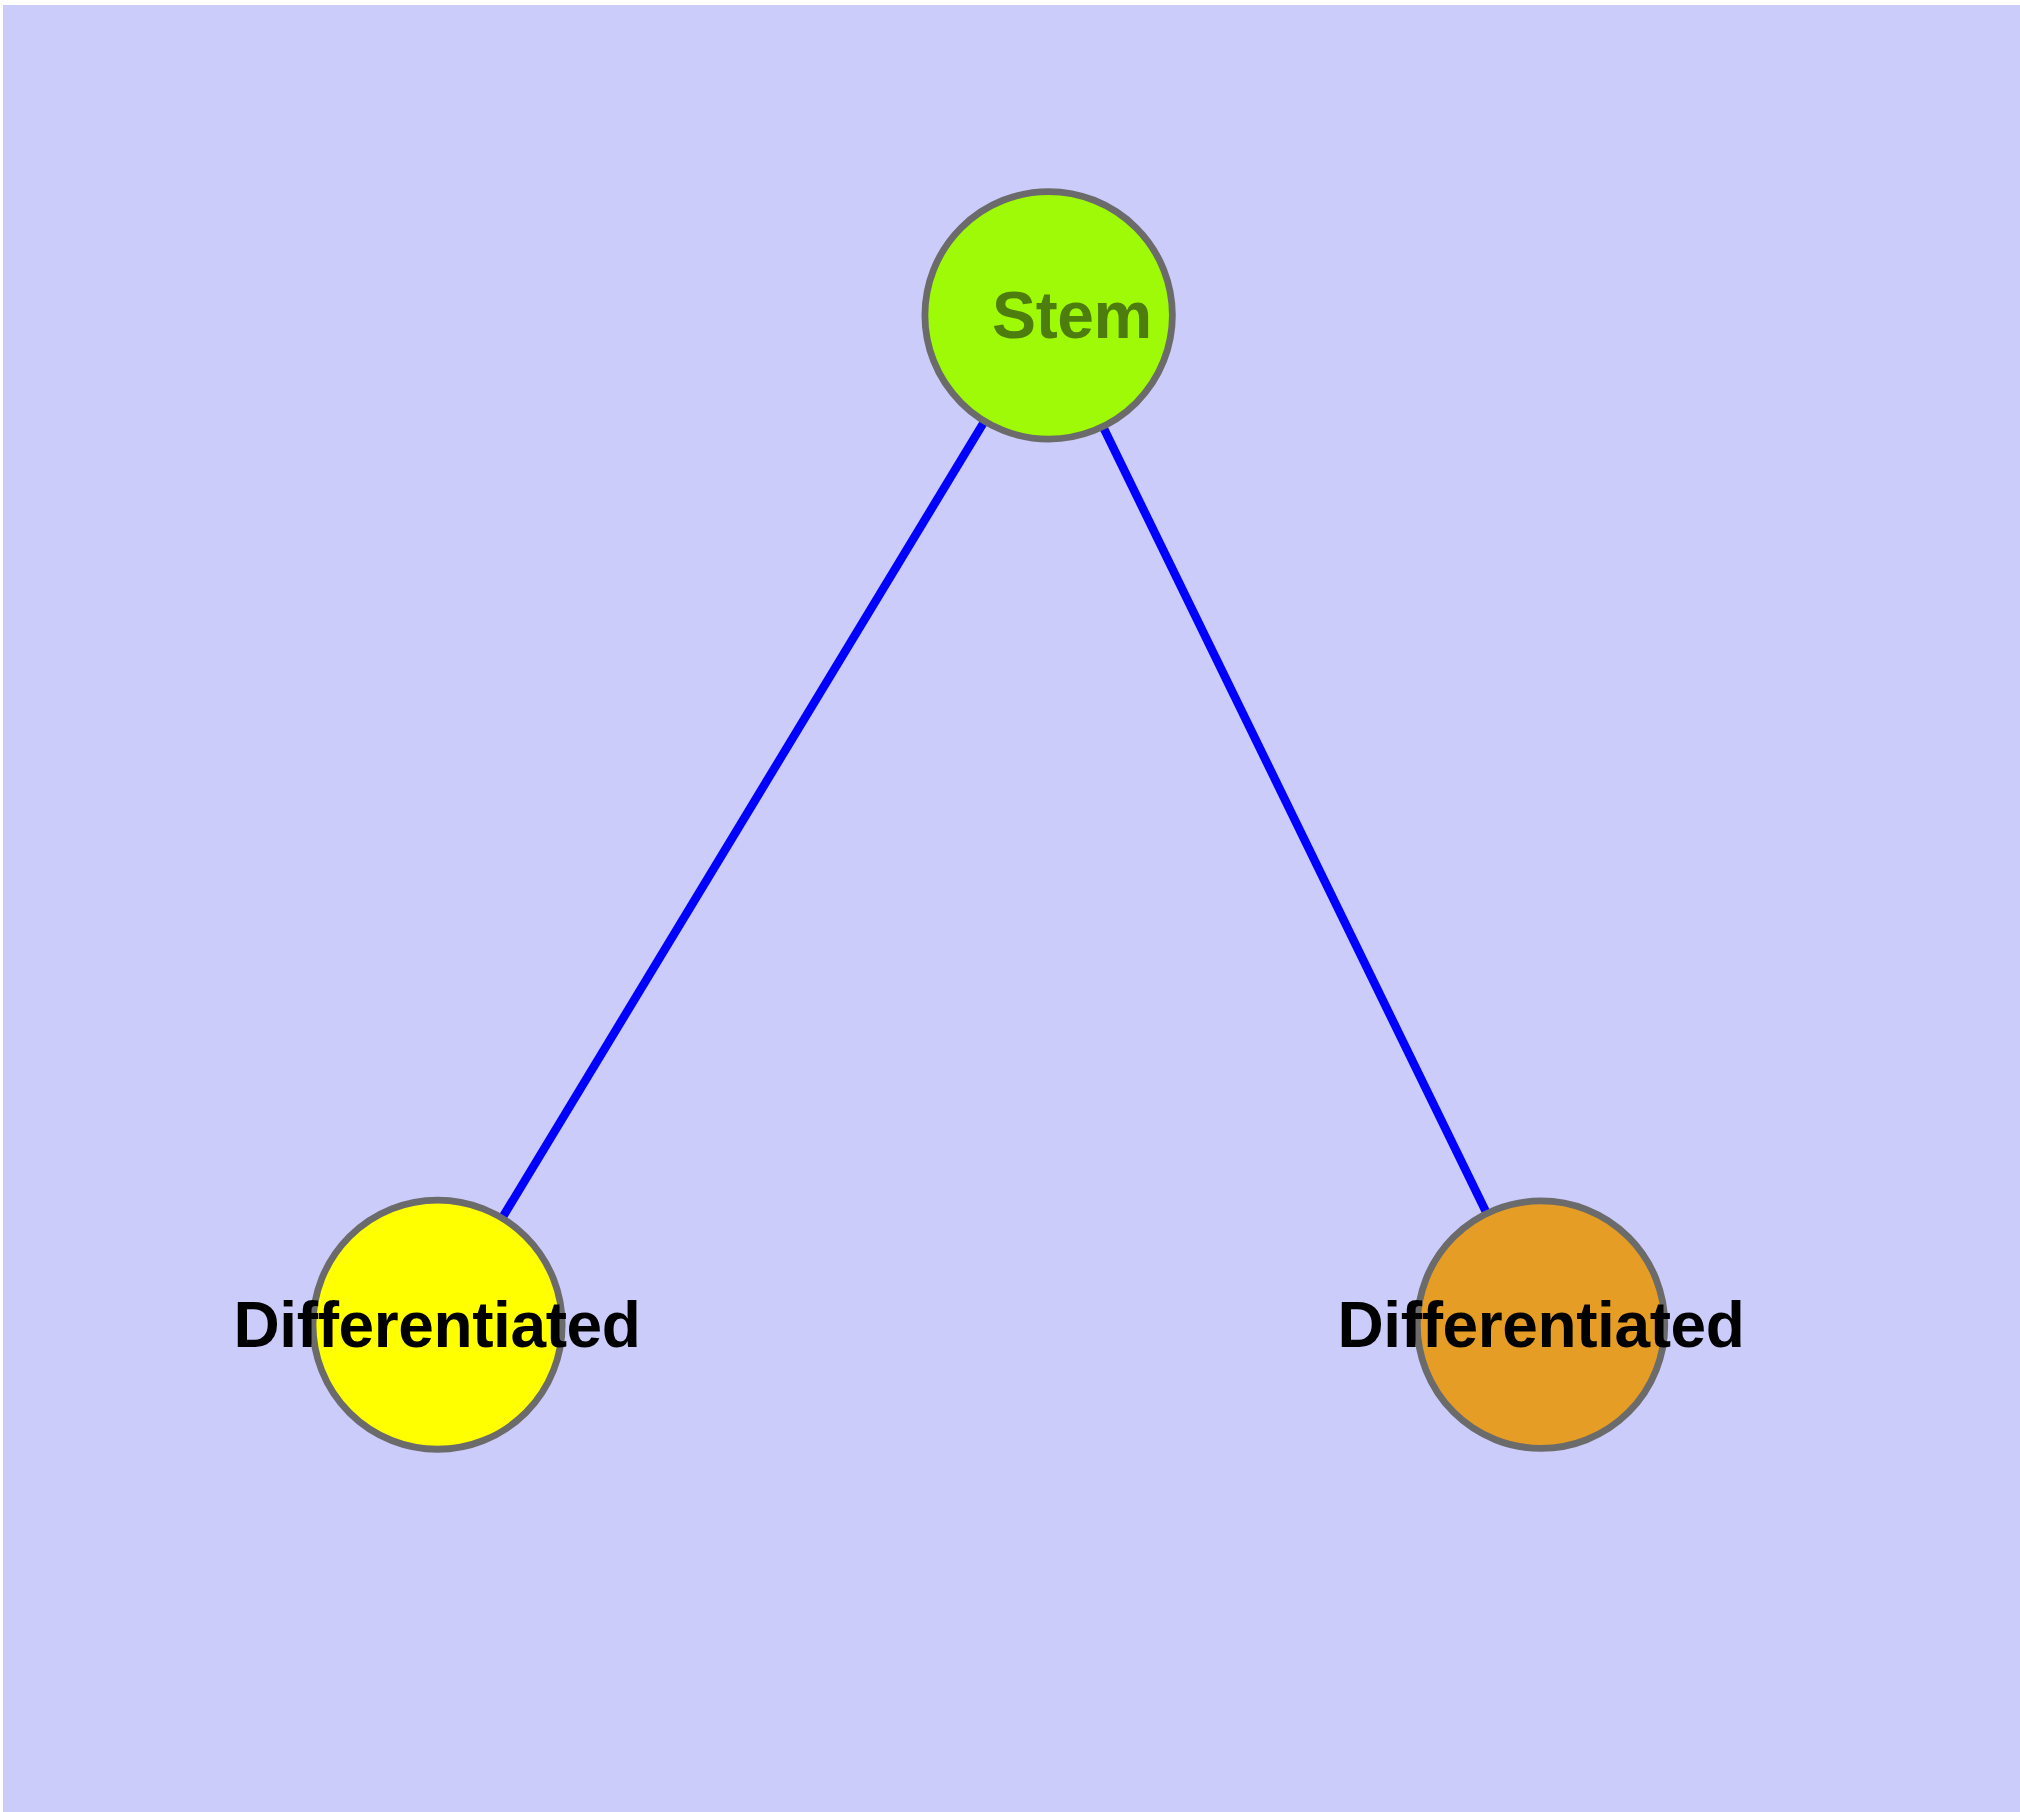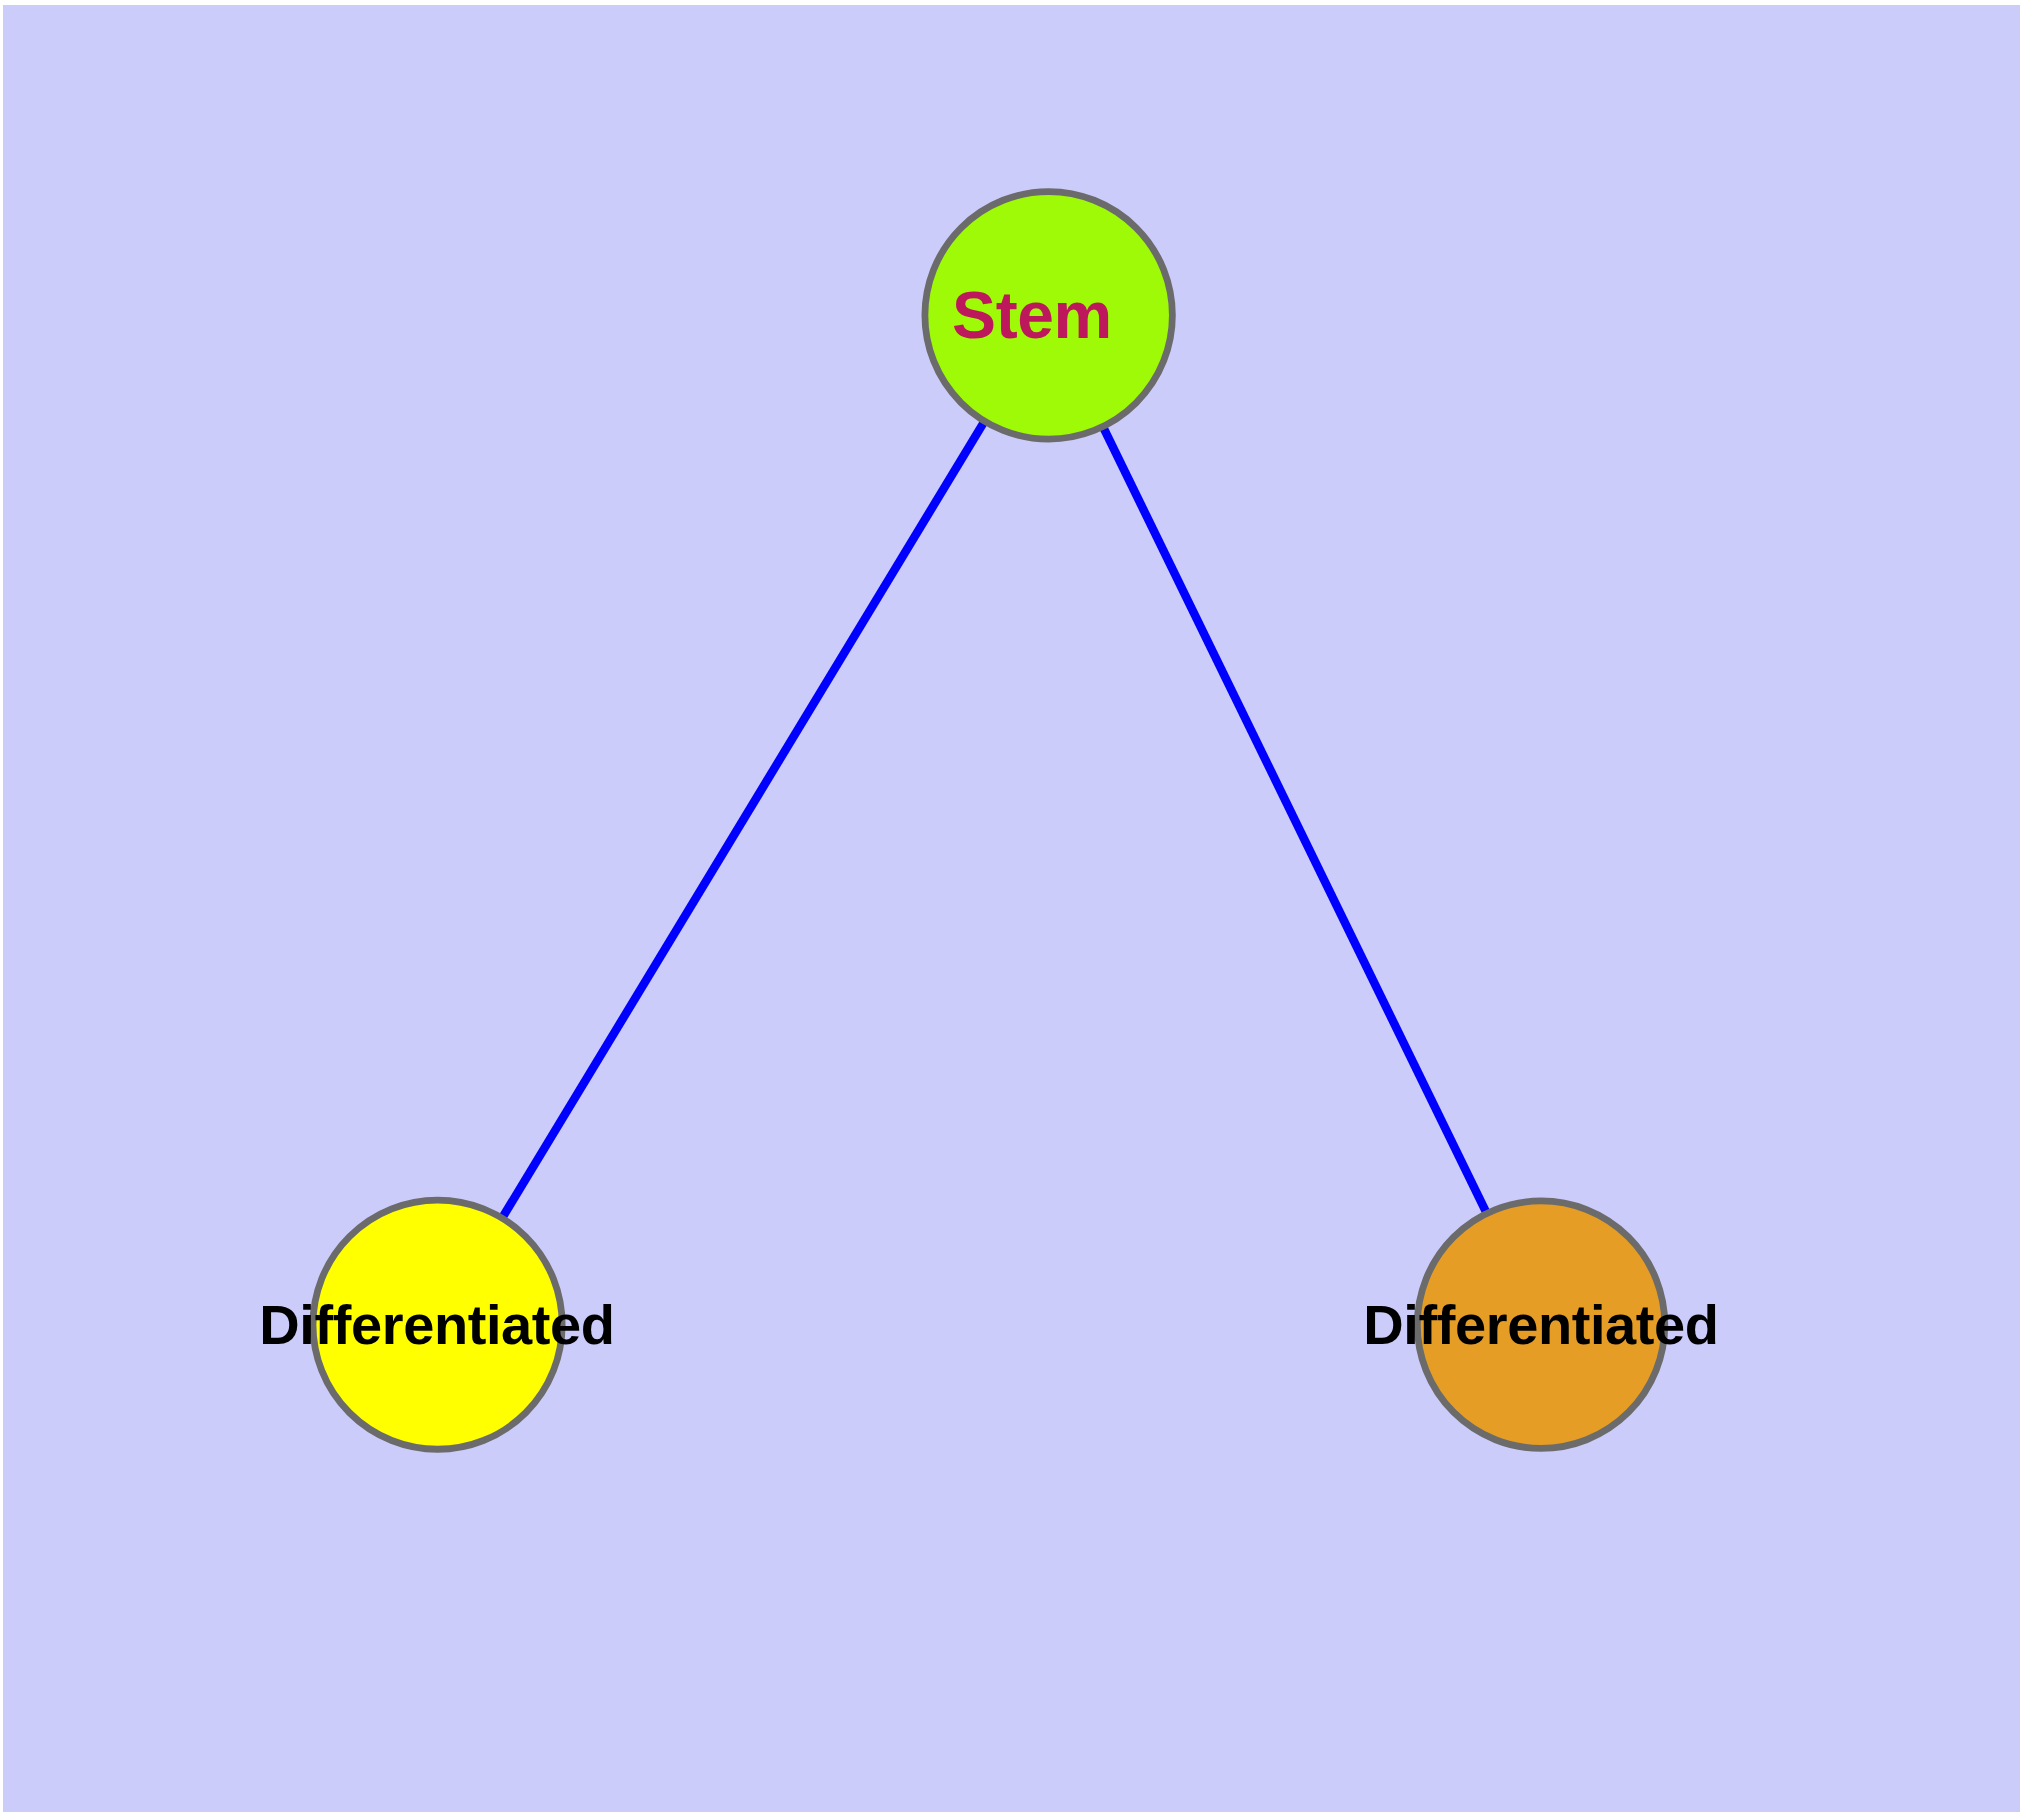--- a/index.html
+++ b/index.html
@@ -36,39 +36,39 @@
     text-align: center;
     color: #000000;
     font-weight: bold;
     font-family: "Liberation Sans", sans-serif;
     line-height: 1.04;
     white-space: pre;
     pointer-events: none;
     transform: translate(-50%, -50%);
   }
   .label-stem   { font-size: 66px; letter-spacing: -0.4px; }
-  .label-leaf   { font-size: 56px; letter-spacing: -0.4px; }
+  .label-leaf   { font-size: 64px; letter-spacing: -0.4px; }
 </style>
 </head>
 <body>
 
 <div id="canvas">
   <div id="plot-area"></div>
 
   <svg id="graph-svg" viewBox="0 0 2384 2138" xmlns="http://www.w3.org/2000/svg">
     <g id="edges-group">
         <line x1="1237" y1="372" x2="516" y2="1563" stroke="#0000ff" stroke-width="10" stroke-linecap="butt"></line>
         <line x1="1237" y1="372" x2="1818" y2="1563" stroke="#0000ff" stroke-width="10" stroke-linecap="butt"></line>
       </g>
     <g id="nodes-group">
         <circle cx="1237" cy="372" r="146" fill="#9efa06" stroke="#6b6b6b" stroke-width="8"></circle>
         <circle cx="516" cy="1563" r="147" fill="#ffff00" stroke="#6b6b6b" stroke-width="8"></circle>
         <circle cx="1818" cy="1563" r="146" fill="#e59d26" stroke="#6b6b6b" stroke-width="8"></circle>
       </g>
   </svg>
 
   <div id="labels-layer">
-      <div class="node-label label-stem" style="left: 1032px; top: 315px; color: #be185d;"><div>Stem</div></div>
+      <div class="node-label label-stem" style="left: 1072px; top: 315px; color: #4d7c0f;"><div>Stem</div></div>
       <div class="node-label label-leaf" style="left: 437px; top: 1325px; color: rgb(0, 0, 0);"><div>Differentiated</div></div>
       <div class="node-label label-leaf" style="left: 1541px; top: 1325px; color: rgb(0, 0, 0);"><div>Differentiated</div></div>
     </div>
 </div>
 
 
 </body></html>

